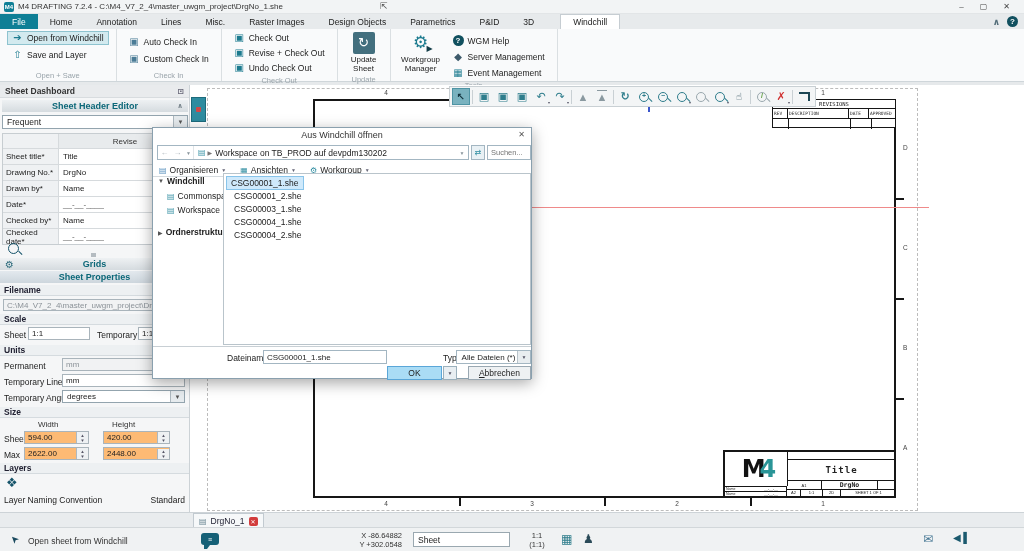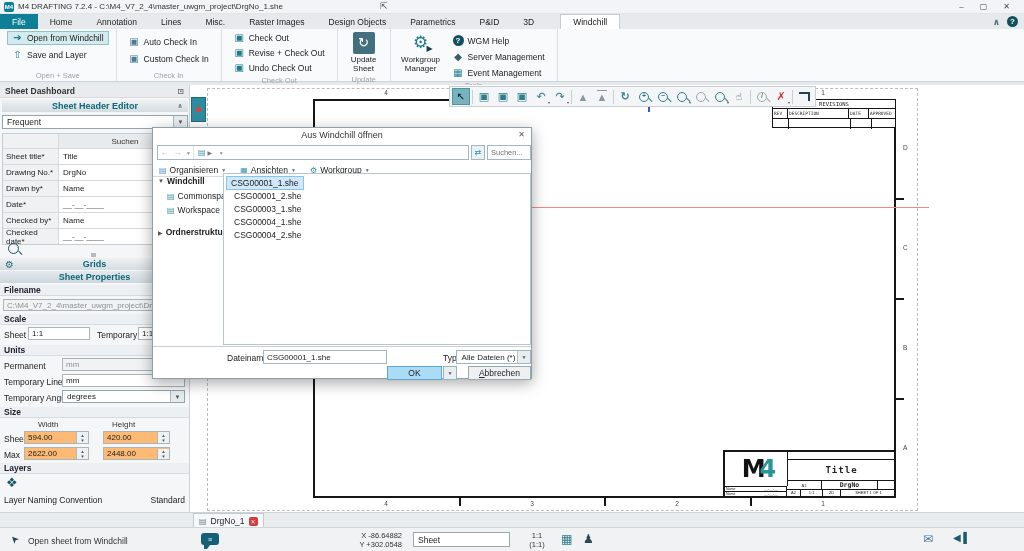--- a/index.html
+++ b/index.html
@@ -473,21 +473,21 @@
     </div>
 
     <div class="dropdown" style="left:2px;top:30px;width:186px;height:14px;">
       <span class="dd-val">Frequent</span>
       <span class="dd-arrow">▼</span>
     </div>
 
     <div class="hdr-table">
       <div class="hdr-row head">
         <div class="hdr-cell-l"></div>
-        <div class="hdr-cell-v">Suchen</div>
+        <div class="hdr-cell-v">Revise</div>
       </div>
       <div class="hdr-row">
         <div class="hdr-cell-l">Sheet title*</div>
         <div class="hdr-cell-v">Title</div>
       </div>
       <div class="hdr-row">
         <div class="hdr-cell-l">Drawing No.*</div>
         <div class="hdr-cell-v">DrgNo</div>
       </div>
       <div class="hdr-row">
@@ -583,20 +583,21 @@
   <div class="dialog">
     <div class="dlg-title">Aus Windchill öffnen</div>
     <span class="dlg-close">✕</span>
 
     <div class="addr-strip">
       <span class="nav-ic">←</span>
       <span class="nav-ic">→</span>
       <span class="nav-dd">▼</span>
       <span class="ws-ic">▤</span>
       <span class="crumb-sep">▶</span>
+      <span class="crumb">Workspace on TB_PROD auf devpdm130202</span>
       <span class="addr-dd">▼</span>
     </div>
     <div class="refresh-btn">
         <span>⇄</span>
       </div>
     <div class="search-box">
       <input placeholder="Suchen..." style="">
     </div>
 
     <div class="dlg-toolbar">

